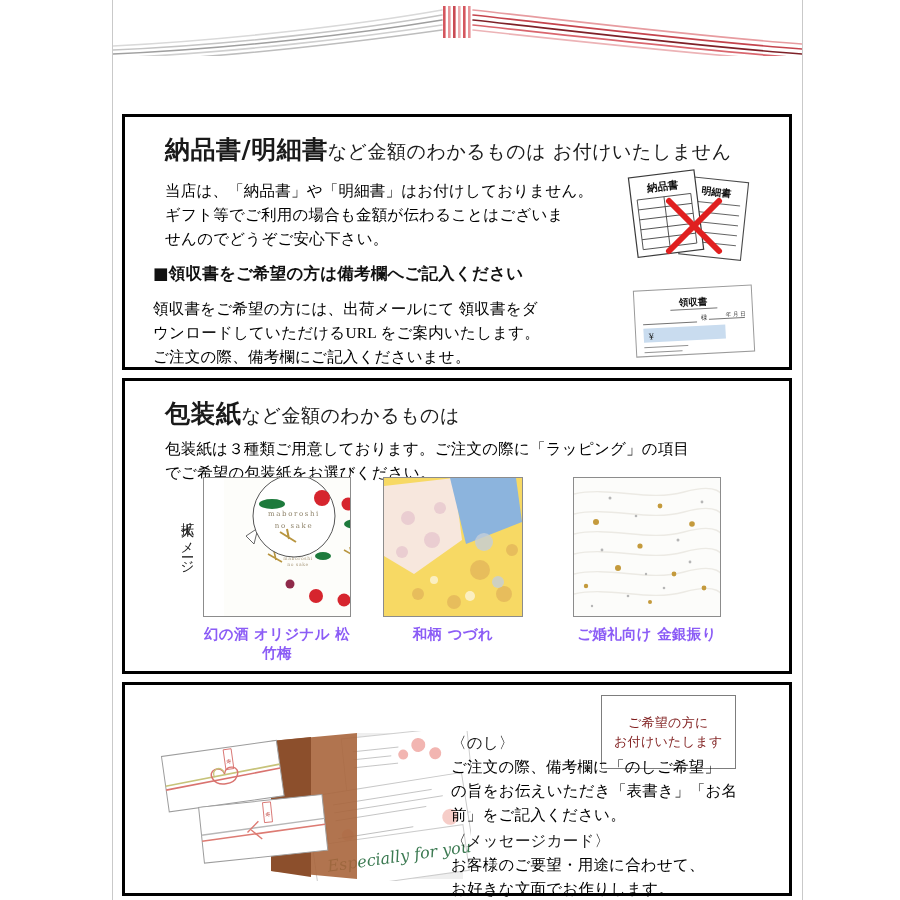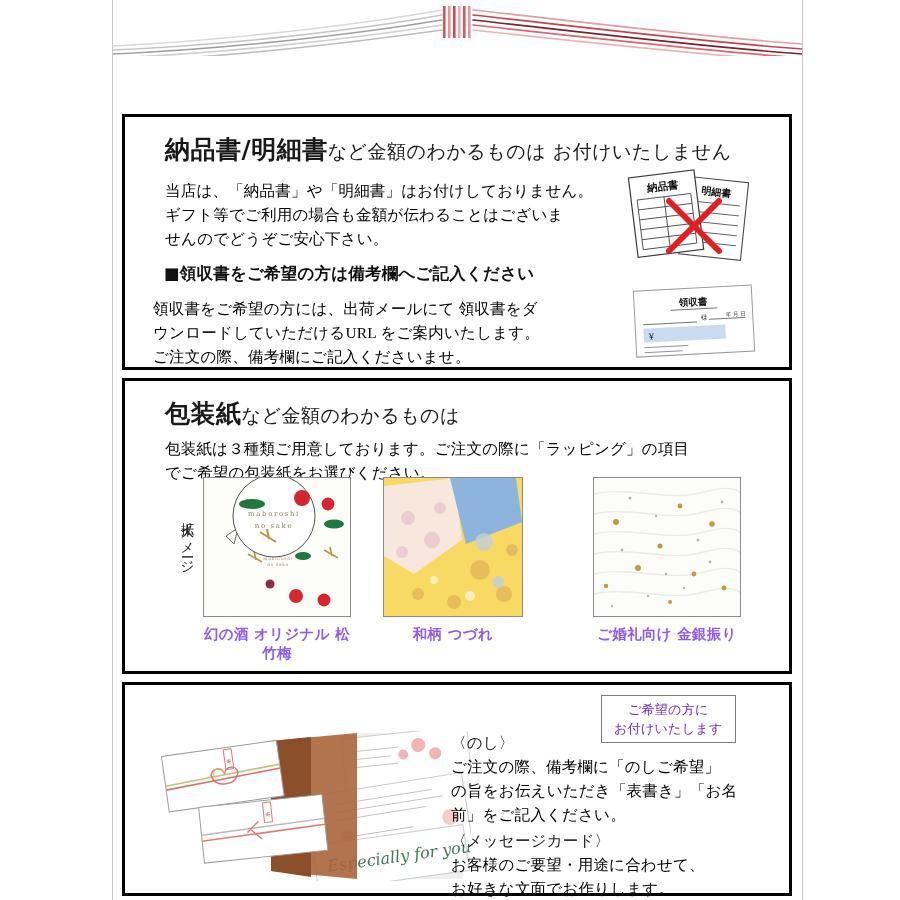--- a/index.html
+++ b/index.html
@@ -74,22 +74,22 @@
   }
   .zoom-label {
     position: absolute; left: -24px; top: 34px;
     writing-mode: vertical-rl;
     font-size: 13.5px; letter-spacing: 2px; color: #222;
   }
 
   
   .badge {
     position: absolute; border: 1px solid #7d7d7d; background: #fff;
-    font-size: 13px; line-height: 19px; text-align: center; color: #6d28d9;
-    padding: 4px 12px; letter-spacing: 0.3px; white-space: pre-line;
+    font-size: 13px; line-height: 19px; text-align: center; color: #7f1d1d;
+    padding: 17px 12px; letter-spacing: 0.3px; white-space: pre-line;
   }
   .photo-wrap { position: absolute; left: 26px; top: 46px; width: 320px; height: 150px; }
 
   .lbl { font-size: 15.5px; letter-spacing: 0.2px; }
 </style>
 </head>
 <body>
 
 <div class="page">
 
@@ -124,21 +124,21 @@
 
   <section class="panel" id="panel-1">
     <div class="sec-head">
       <span class="strong">納品書/明細書</span><span class="rest">など金額のわかるものは お付けいたしません</span>
     </div>
 
     <div class="body-text" style="left:40px; top:62px; width:450px;">当店は、「納品書」や「明細書」はお付けしておりません。
 ギフト等でご利用の場合も金額が伝わることはございま
 せんのでどうぞご安心下さい。</div>
 
-    <div class="sub-head" style="left:39px; top:146px;">■領収書をご希望の方は備考欄へご記入ください</div>
+    <div class="sub-head" style="left:28px; top:146px;">■領収書をご希望の方は備考欄へご記入ください</div>
 
     <div class="body-text" style="left:28px; top:180px; width:470px;">領収書をご希望の方には、出荷メールにて 領収書をダ
 ウンロードしていただけるURL をご案内いたします。
 ご注文の際、備考欄にご記入くださいませ。</div>
 
     <div class="docs-wrap">
       <svg width="150" height="96" viewBox="0 0 150 96">
         <g transform="rotate(6 90 48)">
           <rect x="62" y="12" width="62" height="78" fill="#fff" stroke="#4a4a4a" stroke-width="1.1"></rect>
           <text x="93" y="28" font-family="'DejaVu Serif',serif" font-size="10" font-weight="bold" text-anchor="middle" fill="#111">明細書</text>
@@ -193,21 +193,21 @@
       <span class="strong">包装紙</span><span class="rest">など金額のわかるものは</span>
     </div>
 
     <div class="body-text" style="left:40px; top:56px; width:600px;">包装紙は３種類ご用意しております。ご注文の際に「ラッピング」の項目
 でご希望の包装紙をお選びください。</div>
 
     <div class="wrap-row">
 
       <div class="wrap-item" style="left:78px; width:148px;">
         <div class="zoom-label">拡大イメージ</div>
-        <div class="wrap-thumb" style="width:148px; height:140px;">
+        <div class="wrap-thumb" style="width:148px; height:140px;padding-left:20px;">
           <svg width="148" height="140" viewBox="0 0 148 140">
             <rect width="148" height="140" fill="#fdfdfa"></rect>
             <g fill="#d6252e">
               <circle cx="96" cy="20" r="7"></circle>
                 <circle cx="124" cy="26" r="6.5"></circle>
               <circle cx="92" cy="118" r="7"></circle>
                 <circle cx="120" cy="122" r="6.5"></circle>
               <circle cx="66" cy="106" r="4.5" fill="#8f2a4a"></circle>
             </g>
             <g fill="#1d7a3c">
@@ -270,21 +270,21 @@
             <g fill="#fff" opacity="0.6">
               <circle cx="86" cy="118" r="5"></circle>
                 <circle cx="50" cy="102" r="4"></circle>
             </g>
           </svg>
         </div>
         <div class="wrap-cap">和柄
 つづれ</div>
       </div>
 
-      <div class="wrap-item" style="left:468px; width:148px;">
+      <div class="wrap-item" style="left:448px; width:148px;">
         <div class="wrap-thumb" style="width:148px; height:140px;">
           <svg width="148" height="140" viewBox="0 0 148 140">
             <rect width="148" height="140" fill="#fcfcfa"></rect>
             <g stroke="#eceae4" stroke-width="1.4" fill="none">
               <path d="M0 16 C 36 8 74 24 110 14 S 148 18 148 18"></path>
               <path d="M0 36 C 36 28 74 44 110 34 S 148 38 148 38"></path>
               <path d="M0 56 C 36 48 74 64 110 54 S 148 58 148 58"></path>
               <path d="M0 76 C 36 68 74 84 110 74 S 148 78 148 78"></path>
               <path d="M0 96 C 36 88 74 104 110 94 S 148 98 148 98"></path>
               <path d="M0 116 C 36 108 74 124 110 114 S 148 118 148 118"></path>

